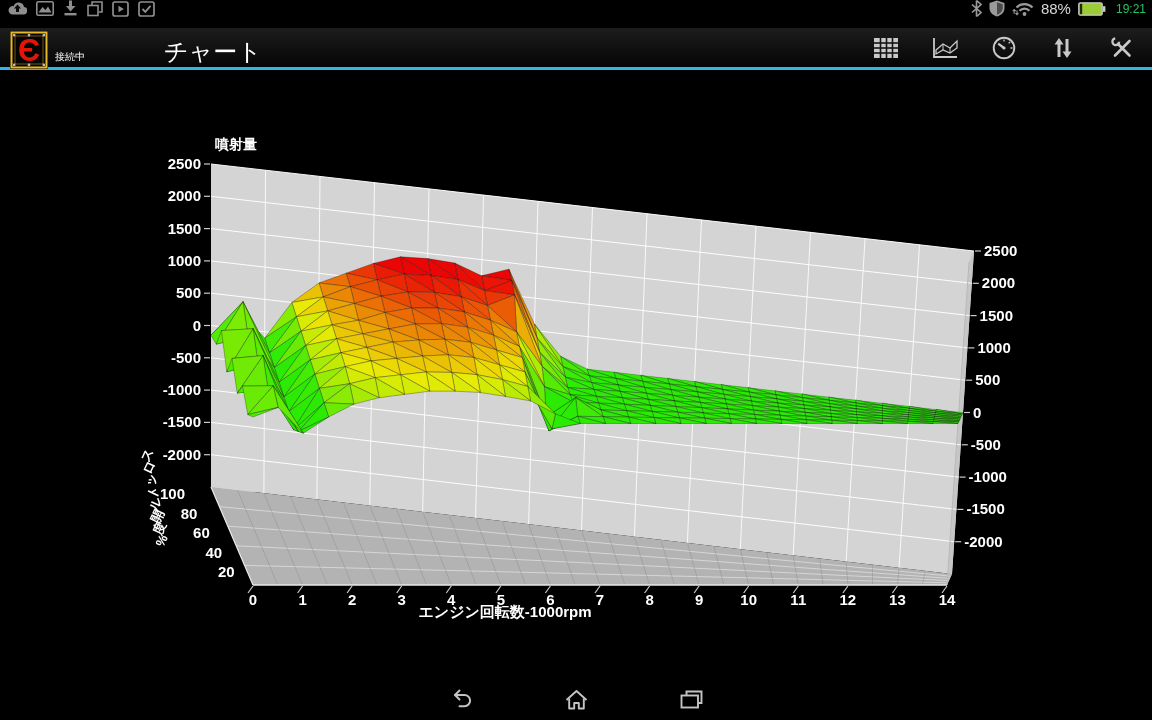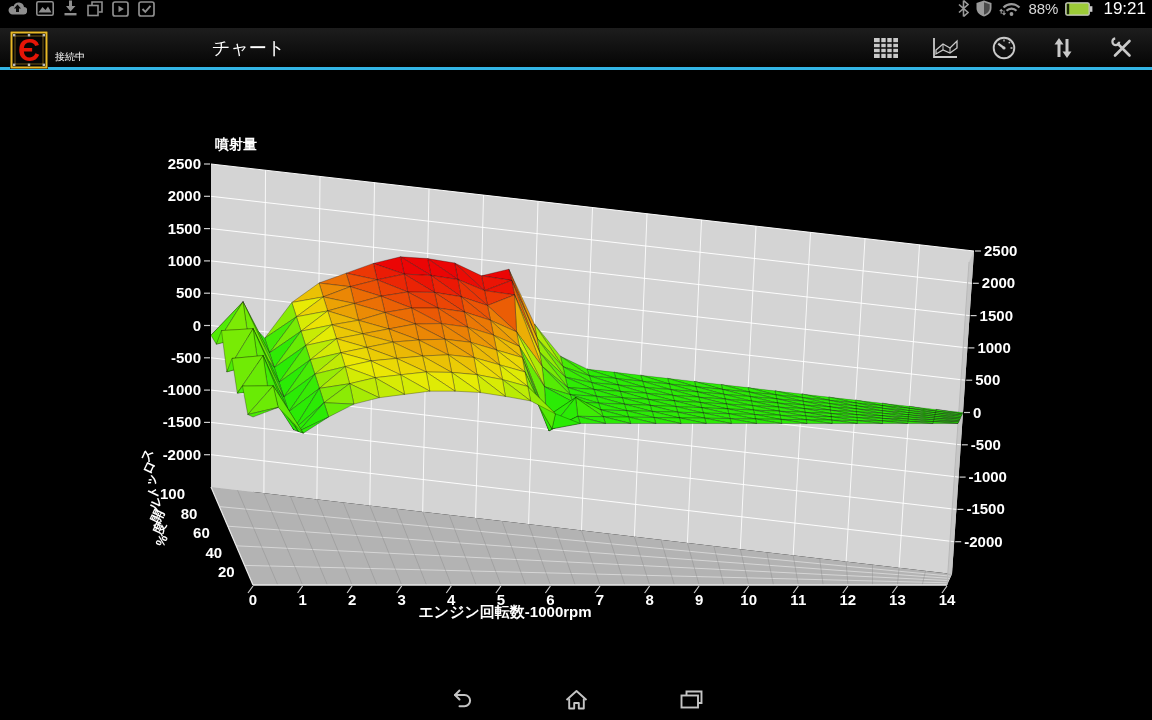--- a/index.html
+++ b/index.html
@@ -4,27 +4,27 @@
 <style>
   html,body{margin:0;padding:0;background:#000;}
   .screen{position:relative;width:1152px;height:720px;background:#000;overflow:hidden;
           font-family:"Liberation Sans",sans-serif;}
   
   .status-bar{position:absolute;left:0;top:0;width:1152px;height:17px;background:#000;
               display:flex;justify-content:space-between;align-items:center;}
   .sb-left{display:flex;align-items:center;gap:9px;padding-left:8px;}
   .sb-right{display:flex;align-items:center;gap:7px;padding-right:4px;}
   .sb-right .pct{color:#d8d8d8;font-size:15px;}
-  .sb-right .clock{color:#ffffff;font-size:17px;padding-left:3px;padding-right:2px;}
+  .sb-right .clock{color:#22c55e;font-size:12px;padding-left:3px;padding-right:2px;}
   
   .app-bar{position:absolute;left:0;top:28px;width:1152px;height:42px;
            background:linear-gradient(#1d1d1d,#050505);border-bottom:3px solid #33b5e5;box-sizing:border-box;}
   .logo{position:absolute;left:10px;top:3px;width:38px;height:38px;}
   .conn{position:absolute;left:55px;top:22px;color:#fff;font-size:10px;}
-  .title{position:absolute;left:164px;top:8px;color:#fff;font-size:18px;margin-left:48px;}
+  .title{position:absolute;left:164px;top:8px;color:#fff;font-size:24px;}
   .actions{position:absolute;right:3px;top:0;height:40px;display:flex;align-items:center;gap:33px;padding-right:14px;}
   .actions .abtn{width:26px;height:24px;display:flex;align-items:center;justify-content:center;}
   
   #chart{position:absolute;left:0;top:70px;background:#000;}
   
   .nav-bar{position:absolute;left:0;top:678px;width:1152px;height:42px;background:#000;
            display:flex;align-items:center;justify-content:center;gap:91px;}
   .nbtn{width:24px;height:22px;display:flex;align-items:center;justify-content:center;}
   text{font-family:"Liberation Sans",sans-serif;}
 </style>

